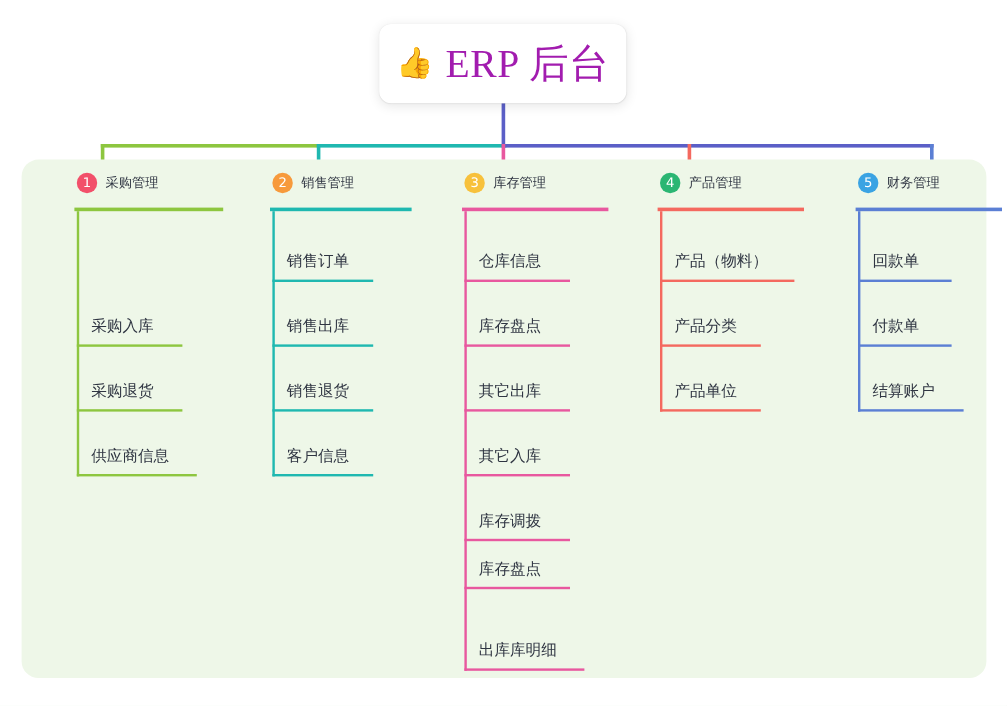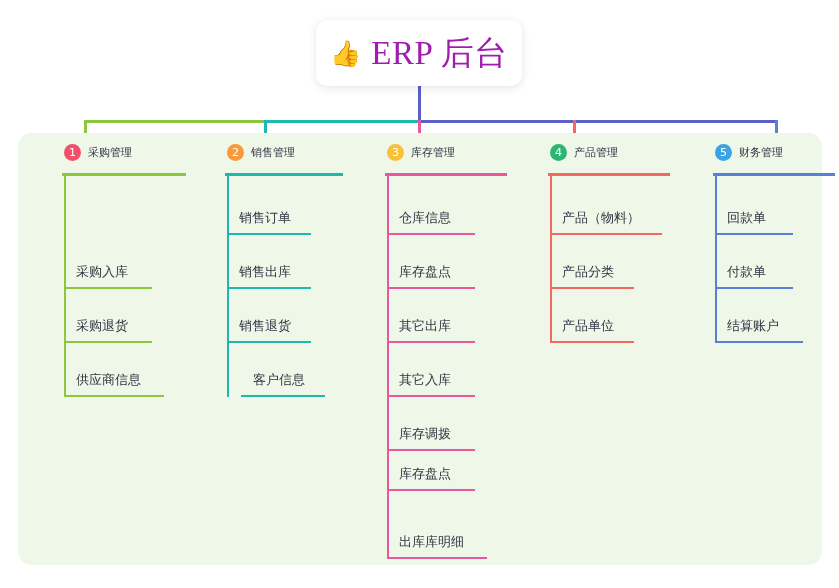--- a/index.html
+++ b/index.html
@@ -175,21 +175,21 @@
         <div class="leaf-rule" style="background: rgb(31, 184, 176); width: 84px;"></div>
       </div>
       <div class="leaf" style="top: 102px; width: 84px;">
         <span class="leaf-label">销售出库</span>
         <div class="leaf-rule" style="background: rgb(31, 184, 176); width: 84px;"></div>
       </div>
       <div class="leaf" style="top: 156px; width: 84px;">
         <span class="leaf-label">销售退货</span>
         <div class="leaf-rule" style="background: rgb(31, 184, 176); width: 84px;"></div>
       </div>
-      <div class="leaf" style="top: 210px; width: 84px; margin-left: 14px;">
+      <div class="leaf" style="top: 210px; width: 84px;">
         <span class="leaf-label">客户信息</span>
         <div class="leaf-rule" style="background: rgb(31, 184, 176); width: 84px;"></div>
       </div>
     </div>
     <div class="column" style="left: 345px; width: 160px;">
       <div class="col-header">
         <span class="badge" style="background: rgb(247, 193, 60);">3</span>
         <span class="col-title">库存管理</span>
       </div>
       <div class="header-rule" style="background: rgb(232, 88, 159); width: 122px;"></div>

